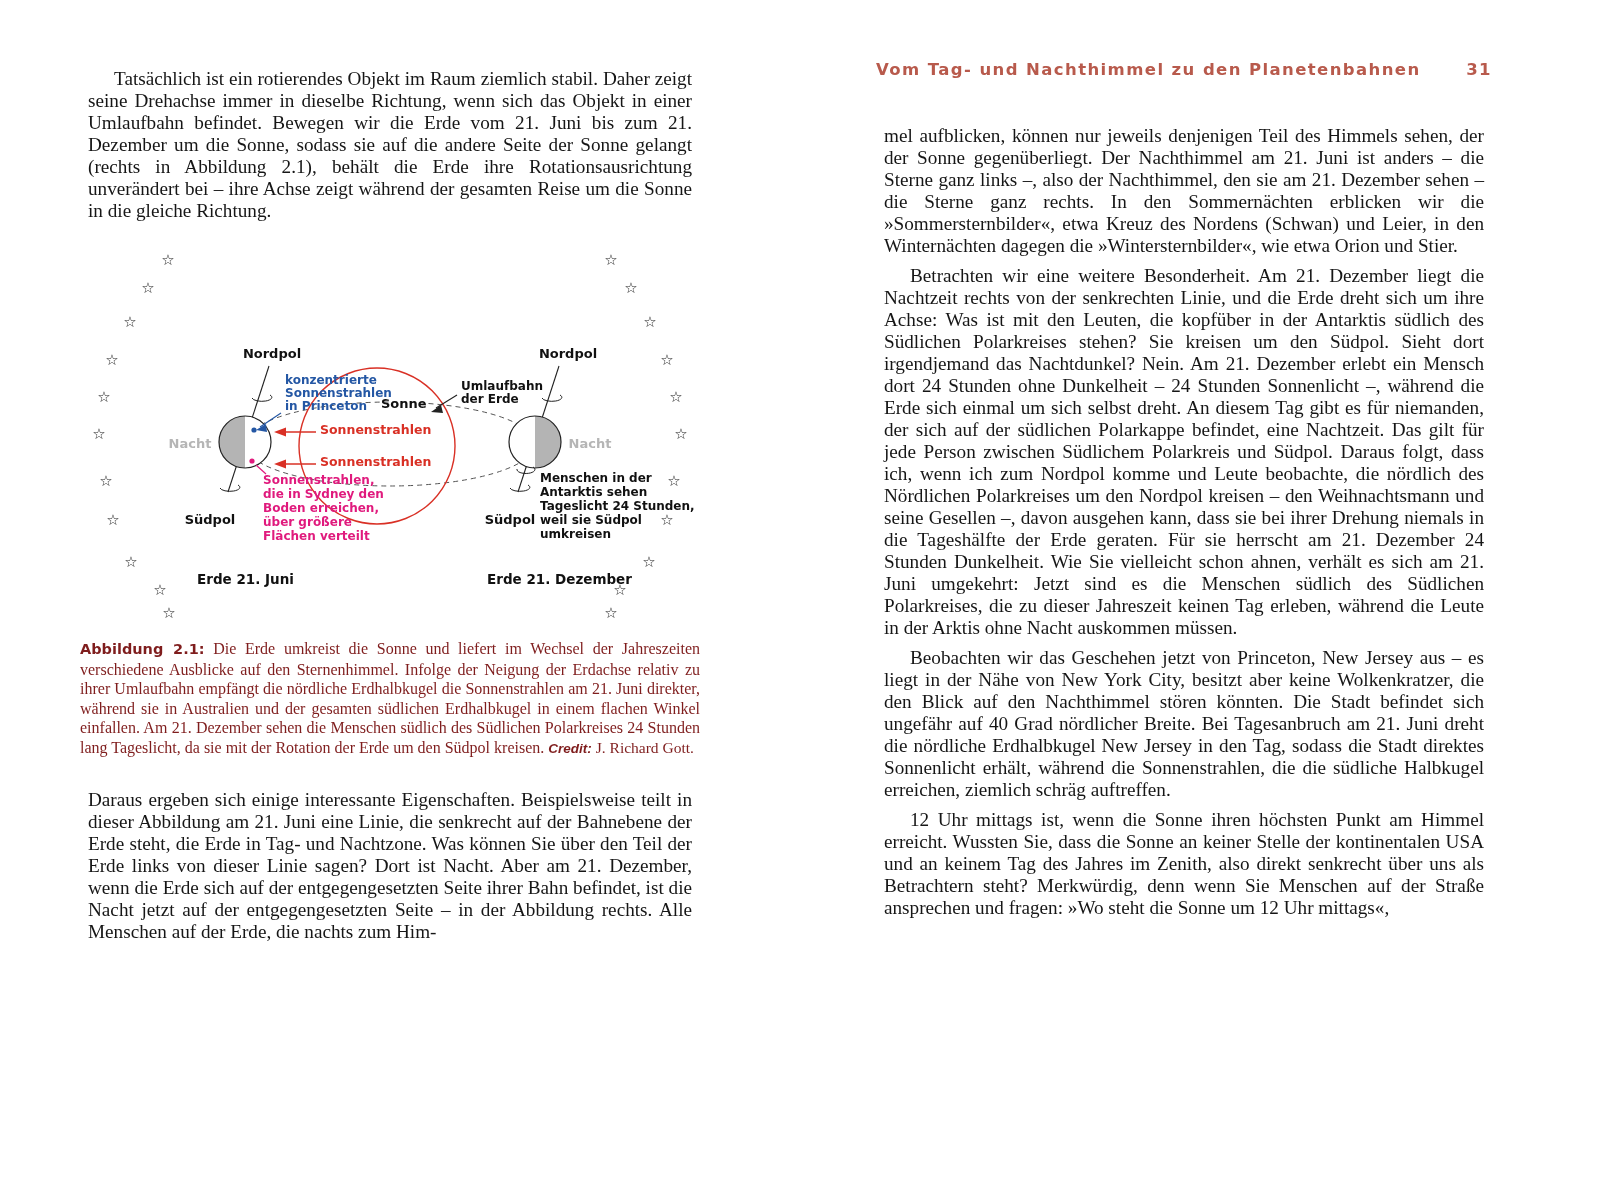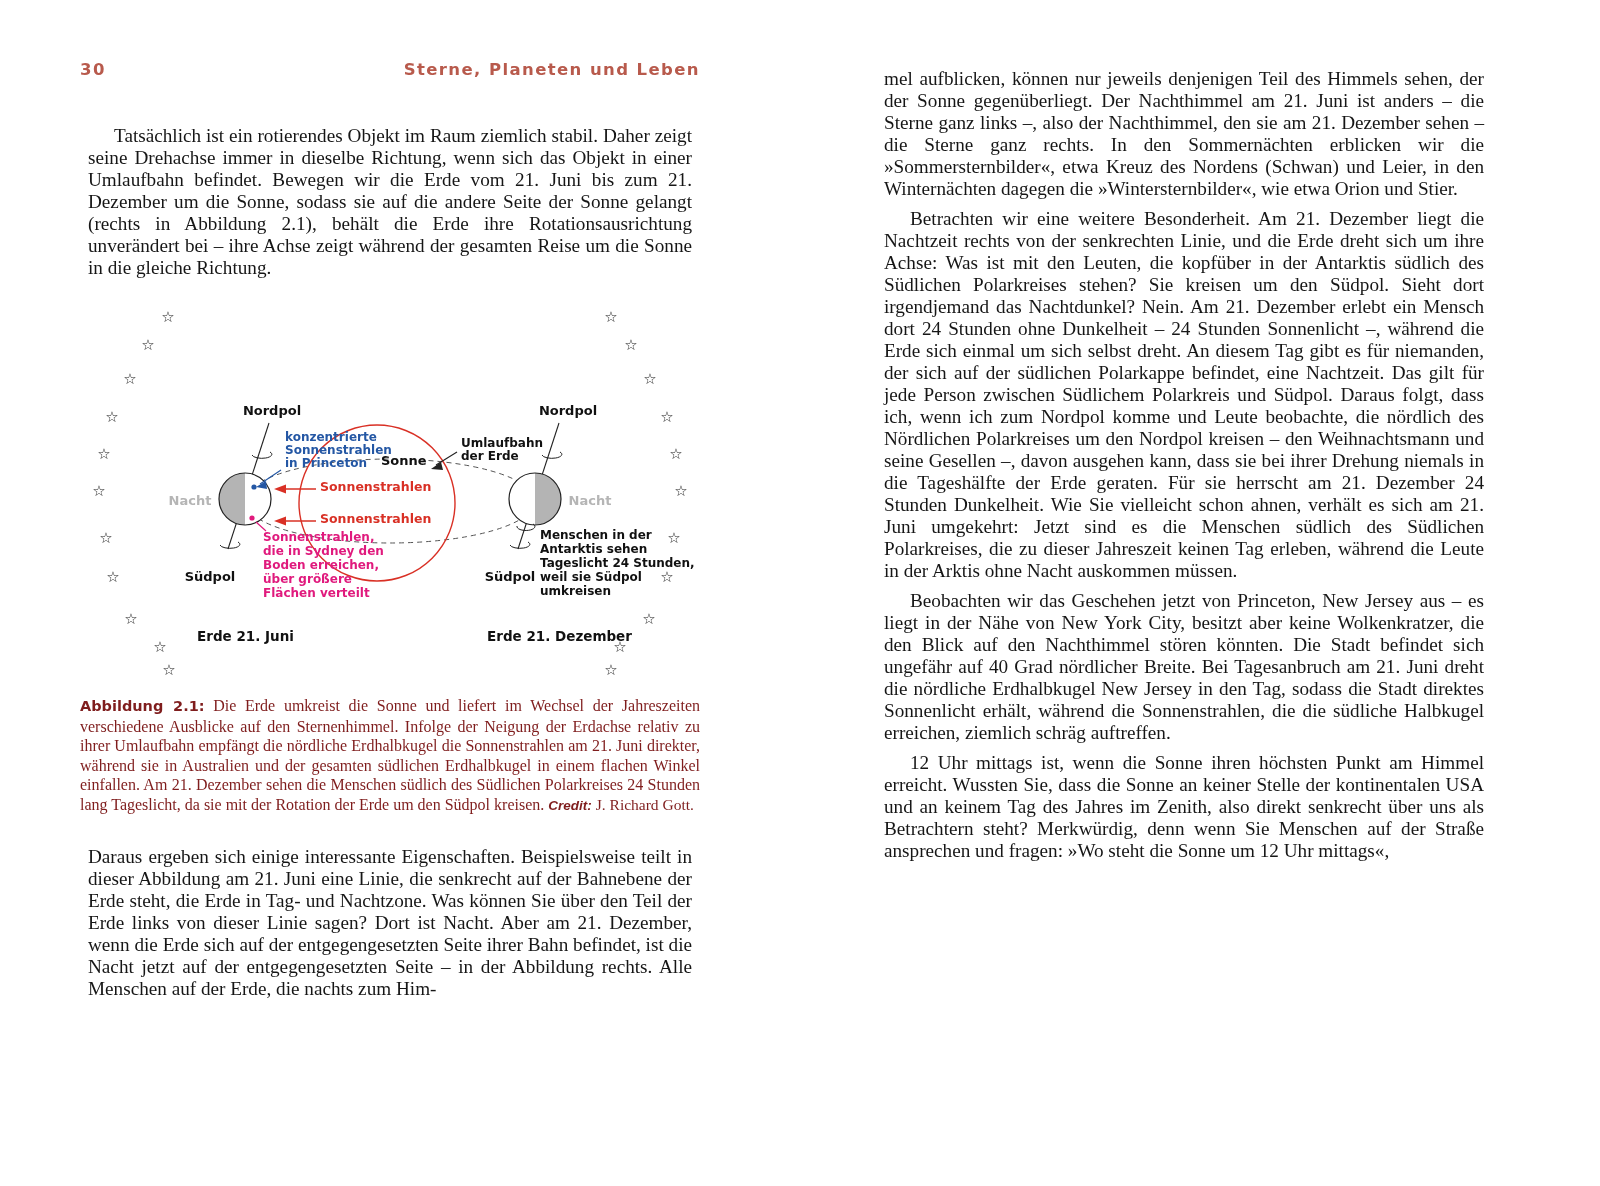--- a/index.html
+++ b/index.html
@@ -68,24 +68,20 @@
   .black-arrow { stroke:#222; stroke-width:1.1; }
   .black-head { fill:#222; }
   .star { font-size:15px; fill:#222; text-anchor:middle; font-family:"DejaVu Sans", sans-serif; font-weight:normal; }
 </style>
 </head>
 <body>
 
 <div class="spread">
 
   <section class="page page-left">
-    <header class="head-row">
-      <span>30</span>
-      <span>Sterne, Planeten und Leben</span>
-    </header>
 
     <p class="body-text indent">Tatsächlich ist ein rotierendes Objekt im Raum ziemlich stabil. Daher zeigt seine Drehachse immer in dieselbe Richtung, wenn sich das Objekt in einer Umlaufbahn befindet. Bewegen wir die Erde vom 21. Juni bis zum 21. Dezember um die Sonne, sodass sie auf die andere Seite der Sonne gelangt (rechts in Abbildung 2.1), behält die Erde ihre Rotationsausrichtung unverändert bei – ihre Achse zeigt während der gesamten Reise um die Sonne in die gleiche Richtung.</p>
 
     <figure class="diagram">
       <svg class="fig-svg" viewBox="0 0 620 385" width="620" height="385">
 
         <g>
             <text x="88" y="23" class="star">☆</text>
             <text x="68" y="51" class="star">☆</text>
             <text x="50" y="85" class="star">☆</text>
@@ -203,20 +199,24 @@
         <span>Die Erde umkreist die Sonne und liefert im Wechsel der Jahreszeiten verschiedene Ausblicke auf den Sternenhimmel. Infolge der Neigung der Erdachse relativ zu ihrer Umlaufbahn empfängt die nördliche Erdhalbkugel die Sonnenstrahlen am 21. Juni direkter, während sie in Australien und der gesamten südlichen Erdhalbkugel in einem flachen Winkel einfallen. Am 21. Dezember sehen die Menschen südlich des Südlichen Polarkreises 24 Stunden lang Tageslicht, da sie mit der Rotation der Erde um den Südpol kreisen.</span>
         <span class="cap-credit-label">Credit:</span>
         <span class="cap-credit">J. Richard Gott.</span>
       </figcaption>
     </figure>
 
     <p class="body-text para-after-figure">Daraus ergeben sich einige interessante Eigenschaften. Beispielsweise teilt in dieser Abbildung am 21. Juni eine Linie, die senkrecht auf der Bahnebene der Erde steht, die Erde in Tag- und Nachtzone. Was können Sie über den Teil der Erde links von dieser Linie sagen? Dort ist Nacht. Aber am 21. Dezember, wenn die Erde sich auf der entgegengesetzten Seite ihrer Bahn befindet, ist die Nacht jetzt auf der entgegengesetzten Seite – in der Abbildung rechts. Alle Menschen auf der Erde, die nachts zum Him-</p>
   </section>
 
   <section class="page page-right">
+    <header class="head-row">
+      <span>Vom Tag- und Nachthimmel zu den Planetenbahnen</span>
+      <span>31</span>
+    </header>
 
     <p class="body-text">mel aufblicken, können nur jeweils denjenigen Teil des Himmels sehen, der der Sonne gegenüberliegt. Der Nachthimmel am 21. Juni ist anders – die Sterne ganz links –, also der Nachthimmel, den sie am 21. Dezember sehen – die Sterne ganz rechts. In den Sommernächten erblicken wir die »Sommersternbilder«, etwa Kreuz des Nordens (Schwan) und Leier, in den Winternächten dagegen die »Wintersternbilder«, wie etwa Orion und Stier.</p>
     <p class="body-text indent">Betrachten wir eine weitere Besonderheit. Am 21. Dezember liegt die Nachtzeit rechts von der senkrechten Linie, und die Erde dreht sich um ihre Achse: Was ist mit den Leuten, die kopfüber in der Antarktis südlich des Südlichen Polarkreises stehen? Sie kreisen um den Südpol. Sieht dort irgendjemand das Nachtdunkel? Nein. Am 21. Dezember erlebt ein Mensch dort 24 Stunden ohne Dunkelheit – 24 Stunden Sonnenlicht –, während die Erde sich einmal um sich selbst dreht. An diesem Tag gibt es für niemanden, der sich auf der südlichen Polarkappe befindet, eine Nachtzeit. Das gilt für jede Person zwischen Südlichem Polarkreis und Südpol. Daraus folgt, dass ich, wenn ich zum Nordpol komme und Leute beobachte, die nördlich des Nördlichen Polarkreises um den Nordpol kreisen – den Weihnachtsmann und seine Gesellen –, davon ausgehen kann, dass sie bei ihrer Drehung niemals in die Tageshälfte der Erde geraten. Für sie herrscht am 21. Dezember 24 Stunden Dunkelheit. Wie Sie vielleicht schon ahnen, verhält es sich am 21. Juni umgekehrt: Jetzt sind es die Menschen südlich des Südlichen Polarkreises, die zu dieser Jahreszeit keinen Tag erleben, während die Leute in der Arktis ohne Nacht auskommen müssen.</p>
     <p class="body-text indent">Beobachten wir das Geschehen jetzt von Princeton, New Jersey aus – es liegt in der Nähe von New York City, besitzt aber keine Wolkenkratzer, die den Blick auf den Nachthimmel stören könnten. Die Stadt befindet sich ungefähr auf 40 Grad nördlicher Breite. Bei Tagesanbruch am 21. Juni dreht die nördliche Erdhalbkugel New Jersey in den Tag, sodass die Stadt direktes Sonnenlicht erhält, während die Sonnenstrahlen, die die südliche Halbkugel erreichen, ziemlich schräg auftreffen.</p>
     <p class="body-text indent">12 Uhr mittags ist, wenn die Sonne ihren höchsten Punkt am Himmel erreicht. Wussten Sie, dass die Sonne an keiner Stelle der kontinentalen USA und an keinem Tag des Jahres im Zenith, also direkt senkrecht über uns als Betrachtern steht? Merkwürdig, denn wenn Sie Menschen auf der Straße ansprechen und fragen: »Wo steht die Sonne um 12 Uhr mittags«,</p>
   </section>
 
 </div>
 
 </body></html>

